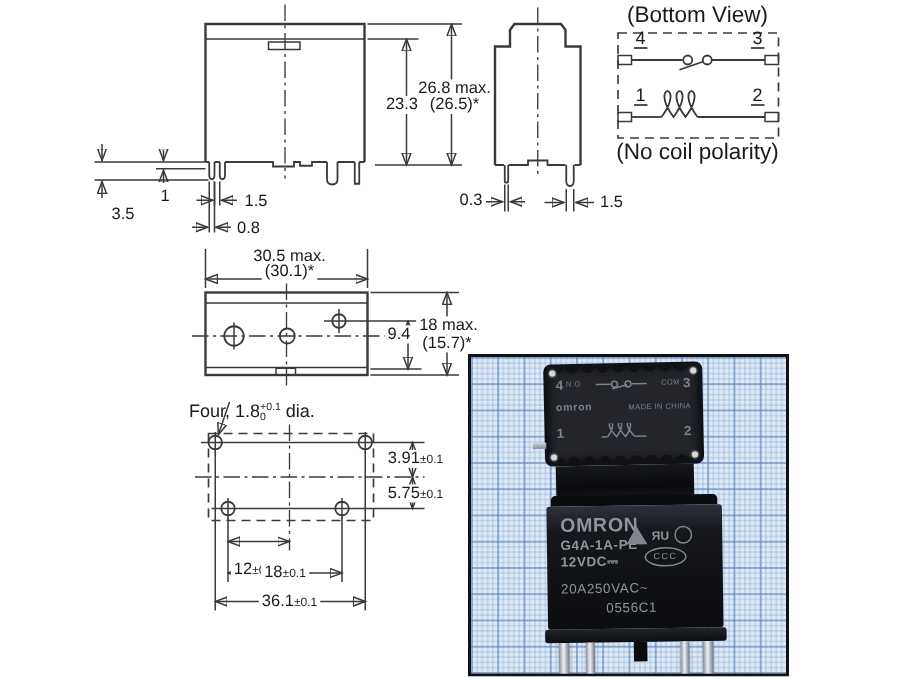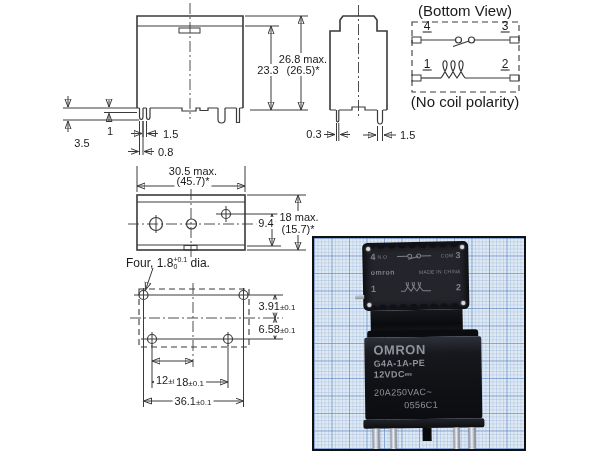--- a/index.html
+++ b/index.html
@@ -197,28 +197,28 @@
 
 <span class="lbl ctr big" style="left:465px;top:11px;">(Bottom View)</span>
 <span class="lbl ctr"><span></span></span>
 <span class="lbl ctr pinnum" style="position:absolute;left:427px;top:26px;">4</span>
 <span class="lbl ctr pinnum" style="position:absolute;left:505px;top:26px;">3</span>
 <span class="lbl ctr pinnum" style="position:absolute;left:427px;top:64px;">1</span>
 <span class="lbl ctr pinnum" style="position:absolute;left:505px;top:64px;">2</span>
 <span class="lbl ctr big" style="left:465px;top:102px;">(No coil polarity)</span>
 
 <span class="lbl ctr wbg" style="left:193px;top:171px;">30.5 max.</span>
-<span class="lbl ctr wbg" style="left:193px;top:181px;">(45.7)*</span>
+<span class="lbl ctr wbg" style="left:193px;top:181px;">(30.1)*</span>
 <span class="lbl ctr wbg" style="left:266px;top:223px;">9.4</span>
 <span class="lbl ctr wbg" style="left:299px;top:217px;">18 max.</span>
 <span class="lbl ctr wbg" style="left:298px;top:229px;">(15.7)*</span>
-<span class="lbl" style="left:126px;top:257px;font-size:12px;"><span>Four, 1.8</span><span class="stack"><span>+0.1</span><span>0</span></span> <span>dia.</span></span>
+<span class="lbl" style="left:126px;top:268px;font-size:12px;"><span>Four, 1.8</span><span class="stack"><span>+0.1</span><span>0</span></span> <span>dia.</span></span>
 
 <span class="lbl ctr wbg" style="left:277px;top:306px;"><span>3.91</span><span class="tol">±0.1</span></span>
-<span class="lbl ctr wbg" style="left:277px;top:329px;"><span>6.58</span><span class="tol">±0.1</span></span>
+<span class="lbl ctr wbg" style="left:277px;top:329px;"><span>5.75</span><span class="tol">±0.1</span></span>
 <span class="lbl ctr wbg" style="left:172px;top:380px;"><span>12</span><span class="tol">±0.05</span></span>
 <span class="lbl ctr wbg" style="left:190px;top:382px;"><span>18</span><span class="tol">±0.1</span></span>
 <span class="lbl ctr wbg" style="left:193px;top:401px;"><span>36.1</span><span class="tol">±0.1</span></span>
 
 <div id="photo">
 
   <div class="relay-top">
     <div class="rt-body">
       <div class="scallop-top"></div>
       <div class="scallop-bot"></div>
@@ -262,20 +262,28 @@
   </div>
 
   <div class="relay-bot">
     <div class="rb-topface"></div>
     <div class="rb-face">
       <div class="rb-brand">OMRON</div>
       <div class="rb-line">G4A-1A-PE</div>
       <div class="rb-line"><span>12VDC</span><span>⎓</span></div>
       <div class="rb-line rb-rating">20A250VAC~</div>
       <div class="rb-line rb-lot">0556C1</div>
+      <div class="certs">
+        <div class="cert-row">
+          <span class="tri"></span>
+          <span class="ul-mark">ЯU</span>
+          <span class="circ"></span>
+        </div>
+        <div class="ccc">CCC</div>
+      </div>
     </div>
     <div class="rb-base"></div>
     <div class="rb-pins">
       <div class="rpin" style="left:7px;width:7px;"></div>
       <div class="rpin" style="left:25px;"></div>
       <div class="rtab"></div>
       <div class="rpin" style="left:88px;"></div>
       <div class="rpin" style="left:103px;width:7px;"></div>
     </div>
   </div>

